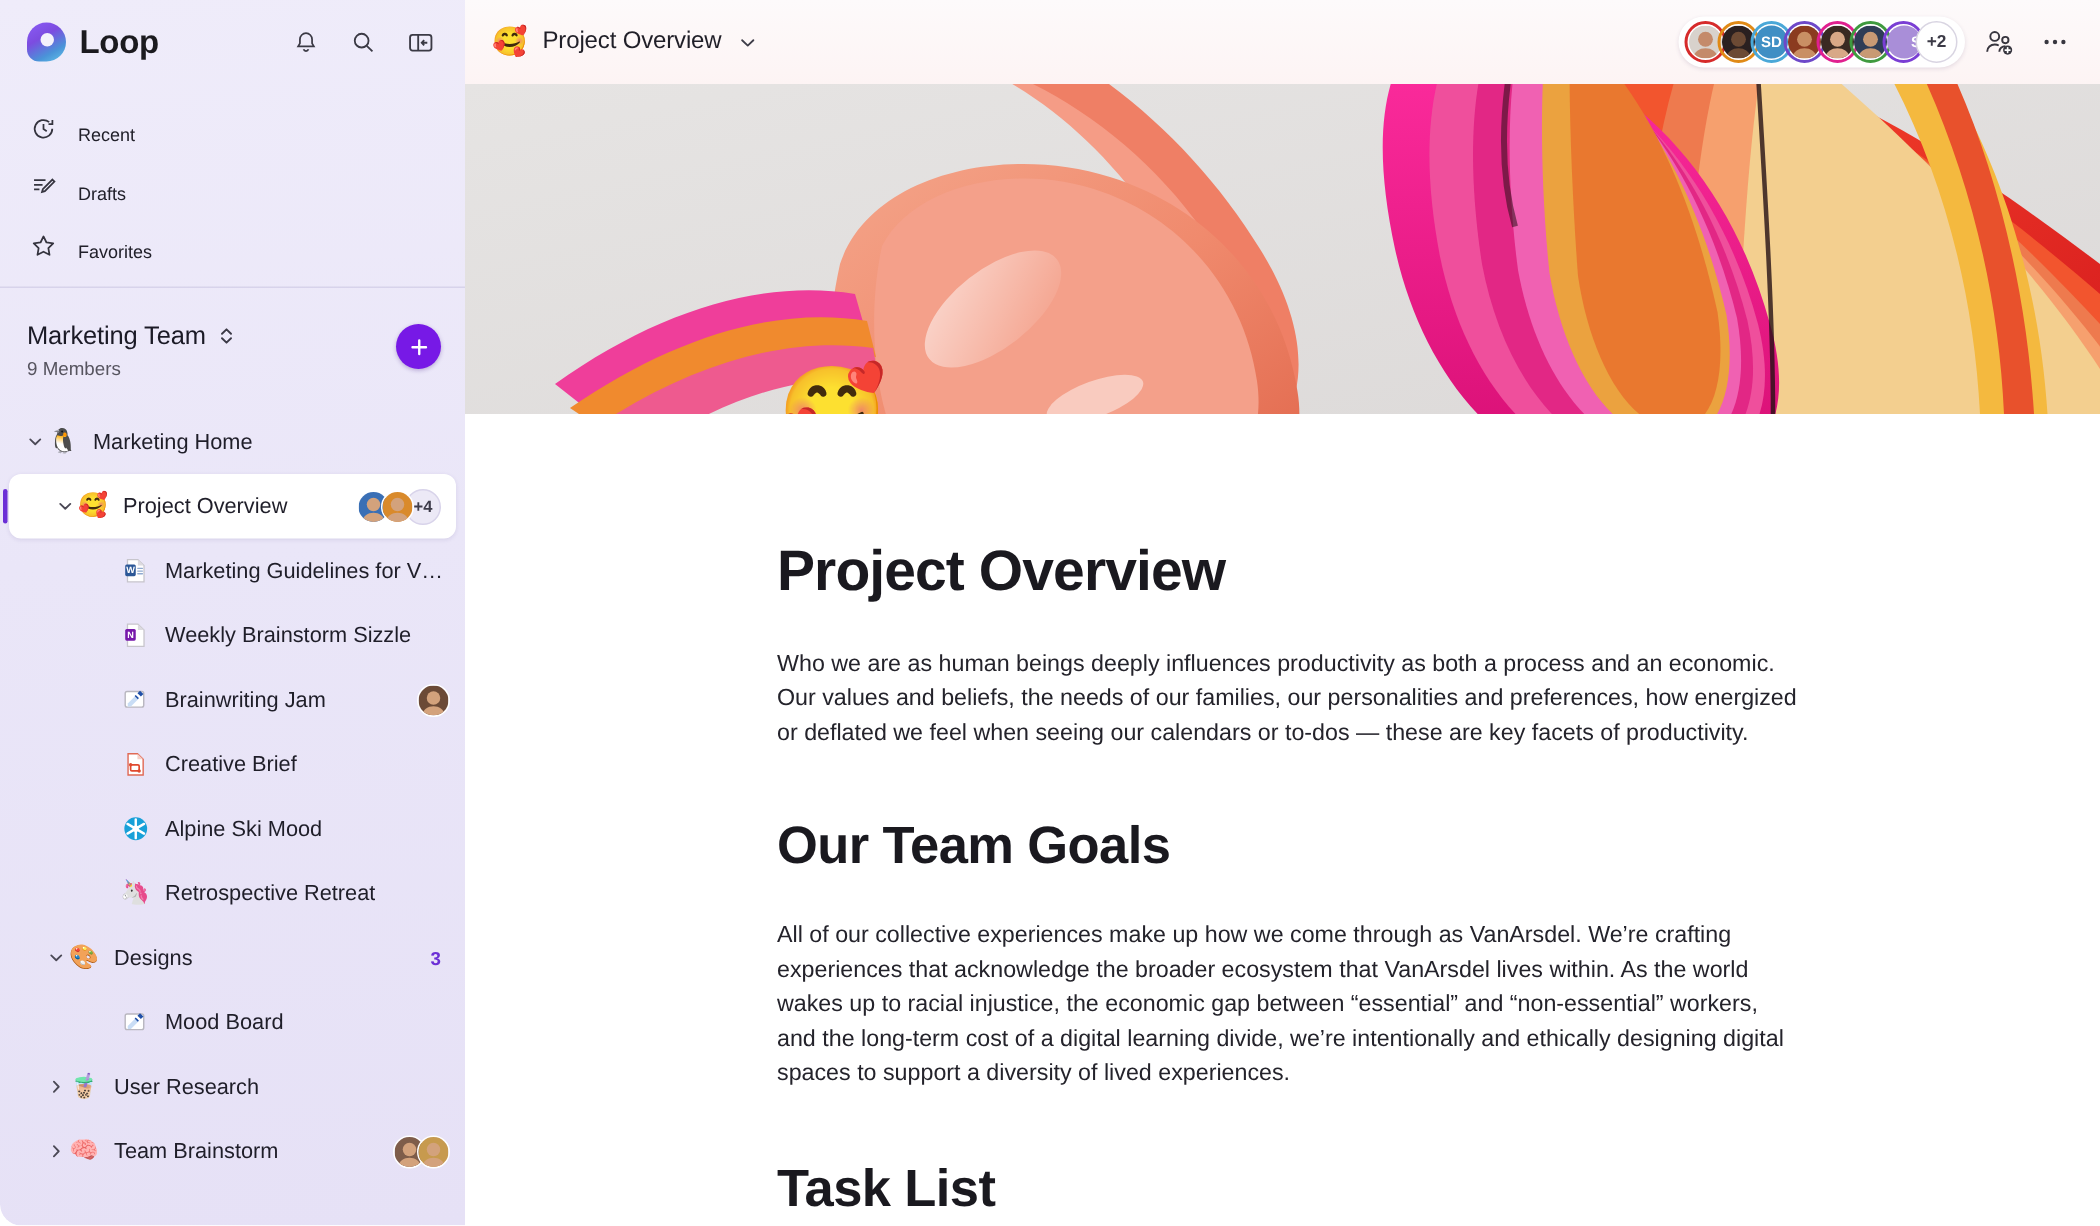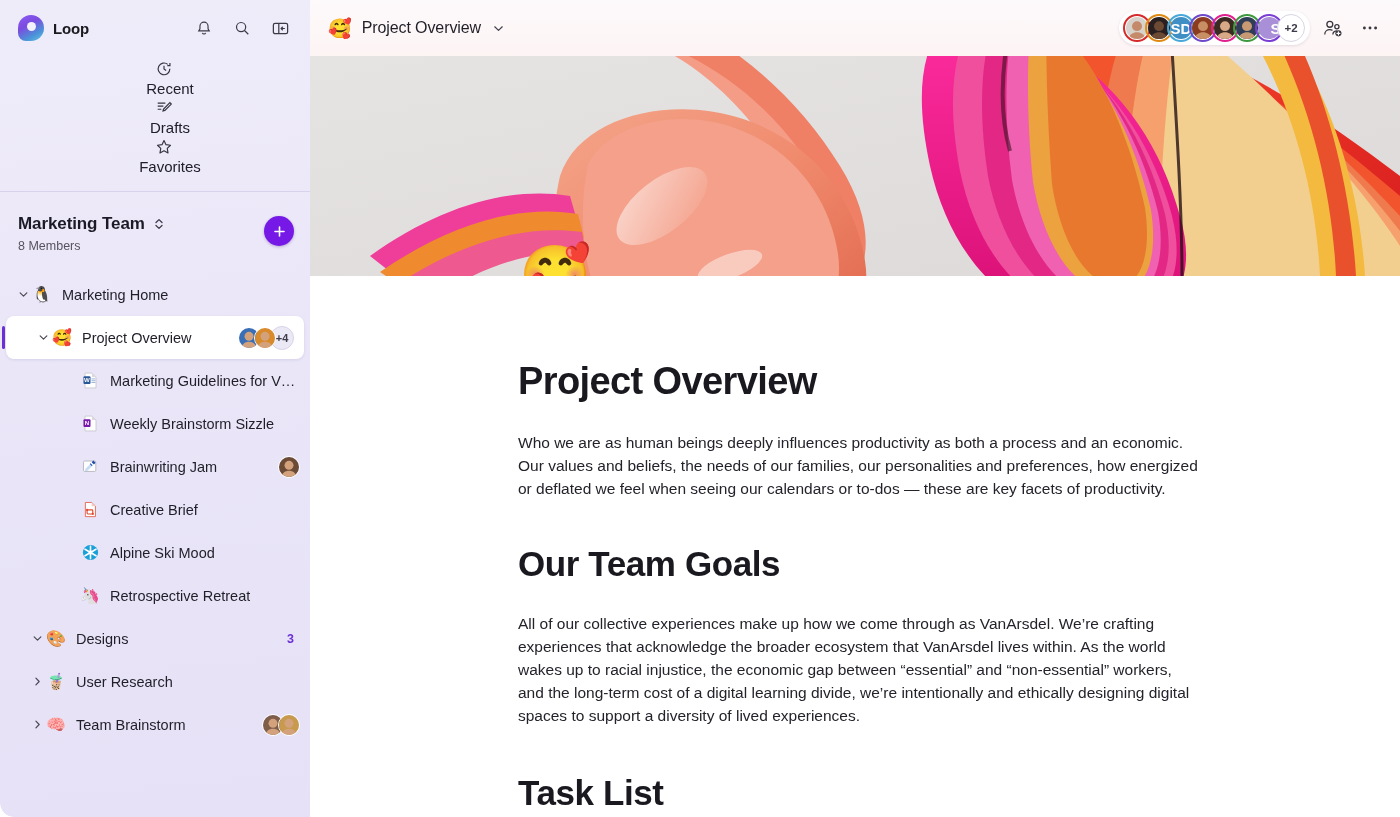--- a/index.html
+++ b/index.html
@@ -41,61 +41,60 @@
   }
   .loop-logo::after {
     content: "";
     position: absolute;
     left: 8.5px; top: 6.5px;
     width: 9px; height: 9px;
     border-radius: 50%;
     background: #f3f1fb;
   }
   .loop-name {
-    font-size: 15px; font-weight: bold; color: #1b1a1f;
+    font-size: 22px; font-weight: bold; color: #1b1a1f;
     margin-left: 9px; letter-spacing: -0.2px;
   }
   .sb-head-icons {
     margin-left: auto;
     display: flex; align-items: center; gap: 10px;
   }
   .ic-btn {
     width: 28px; height: 28px;
     display: flex; align-items: center; justify-content: center;
     border-radius: 5px; cursor: pointer;
     color: #3b3a45;
   }
   .nav-list { padding: 2px 0 12px 0; }
   .nav-item {
     height: 39px;
-    display: flex; align-items: center;
+    display: flex; align-items: flex-end;
     padding-left: 18px;
     cursor: pointer;
     color: #21202a;
-    font-size: 15px;
-    flex-direction: column;
+    font-size: 12px;
   }
   .nav-item .ico {
     width: 22px; height: 22px;
     display: flex; align-items: center; justify-content: center;
     flex: 0 0 22px; color: #35343f;
   }
   .nav-item .lbl { margin-left: 12px; }
   .sb-div {
     height: 1px;
     background: rgba(120,110,170,0.18);
     margin: 4px 0 0 0;
   }
   .team-block {
     padding: 22px 16px 6px 18px;
     display: flex; align-items: flex-start;
   }
   .team-text { flex: 1 1 auto; }
   .team-title-row { display: flex; align-items: center; gap: 8px; }
-  .team-title { font-size: 17px; font-weight: bold; color: #1b1a26; letter-spacing: -0.1px; }
+  .team-title { font-size: 17px; font-weight: normal; color: #1b1a26; letter-spacing: -0.1px; }
   .team-sub { font-size: 12.5px; color: #56545f; margin-top: 5px; }
   .add-btn {
     width: 30px; height: 30px; border-radius: 50%;
     background: #7719e6;
     display: flex; align-items: center; justify-content: center;
     color: #fff; cursor: pointer; flex: 0 0 30px;
     box-shadow: 0 1px 3px rgba(60,20,130,0.3);
     margin-top: 2px;
   }
   .add-btn svg { display: block; }
@@ -210,21 +209,21 @@
   .fp:first-child { margin-left: 0; }
   .fp .ring {
     position: absolute; inset: 0; border-radius: 50%;
     border: 2px solid currentColor;
   }
   .fp .inner {
     position: absolute; inset: 3px; border-radius: 50%;
     overflow: hidden;
   }
   .fp-initials {
-    font-size: 15px; font-weight: bold; color: #fff;
+    font-size: 10px; font-weight: bold; color: #fff;
     display: flex; align-items: center; justify-content: center;
     width: 100%; height: 100%;
   }
   .fp-more {
     width: 28px; height: 28px; border-radius: 50%;
     background: #fff; border: 1px solid #d9d5e2;
     font-size: 11.5px; color: #3c3b47; font-weight: bold;
     display: flex; align-items: center; justify-content: center;
     margin-left: -6px; position: relative; z-index: 1;
   }
@@ -341,21 +340,21 @@
       <div class="team-text">
         <div class="team-title-row">
           <span class="team-title">Marketing Team</span>
           <span style="display:flex;color:#3c3a47;">
             <svg width="12" height="14" viewBox="0 0 12 14" fill="none" stroke="currentColor" stroke-width="1.3" stroke-linecap="round" stroke-linejoin="round">
               <path d="M3 5.5L6 2.6l3 2.9"></path>
                 <path d="M3 8.5L6 11.4l3-2.9"></path>
             </svg>
           </span>
         </div>
-        <div class="team-sub">8 Members</div>
+        <div class="team-sub">9 Members</div>
       </div>
       <div class="add-btn">
         <svg width="15" height="15" viewBox="0 0 16 16" fill="none" stroke="currentColor" stroke-width="1.7" stroke-linecap="round">
           <path d="M8 3.2v9.6M3.2 8h9.6"></path>
         </svg>
       </div>
     </div>
 
     <div class="tree" id="tree">
         <div class="trow depth0">
@@ -476,20 +475,33 @@
           <span class="chev">
             <svg width="13" height="13" viewBox="0 0 14 14" fill="none" stroke="currentColor" stroke-width="1.3" stroke-linecap="round" stroke-linejoin="round">
               <path d="M3.4 5.3L7 8.8l3.6-3.5"></path>
             </svg>
           </span>
           <span class="emoji">🎨</span>
           <span class="tlabel">Designs</span>
           <span class="right">
             <span class="badge-num">3</span>
           </span>
+        </div>
+        <div class="trow depth2">
+          <span class="chev"></span>
+          <span class="fileicon">
+            <svg width="19" height="19" viewBox="0 0 20 20">
+              <rect x="2.6" y="4.2" width="13" height="11" rx="1.3" fill="#fff" stroke="#b9b7c0" stroke-width="1"></rect>
+              <path d="M4.4 12.6l5.6-5.6 2.2 2.2-5.6 5.6H4.4z" fill="#c9ddf5"></path>
+              <path d="M11.2 5.4l1.8-1.8 2.4 2.4-1.8 1.8z" fill="#1f4fa8"></path>
+              <path d="M9.6 7l2.2 2.2" stroke="#1f4fa8" stroke-width="1.1"></path>
+            </svg>
+          </span>
+          <span class="tlabel">Mood Board</span>
+          <span class="right"></span>
         </div>
         <div class="trow depth1">
           <span class="chev">
             <svg width="13" height="13" viewBox="0 0 14 14" fill="none" stroke="currentColor" stroke-width="1.3" stroke-linecap="round" stroke-linejoin="round">
               <path d="M5.3 3.4L8.8 7l-3.5 3.6"></path>
             </svg>
           </span>
           <span class="emoji">🧋</span>
           <span class="tlabel">User Research</span>
           <span class="right"></span>

